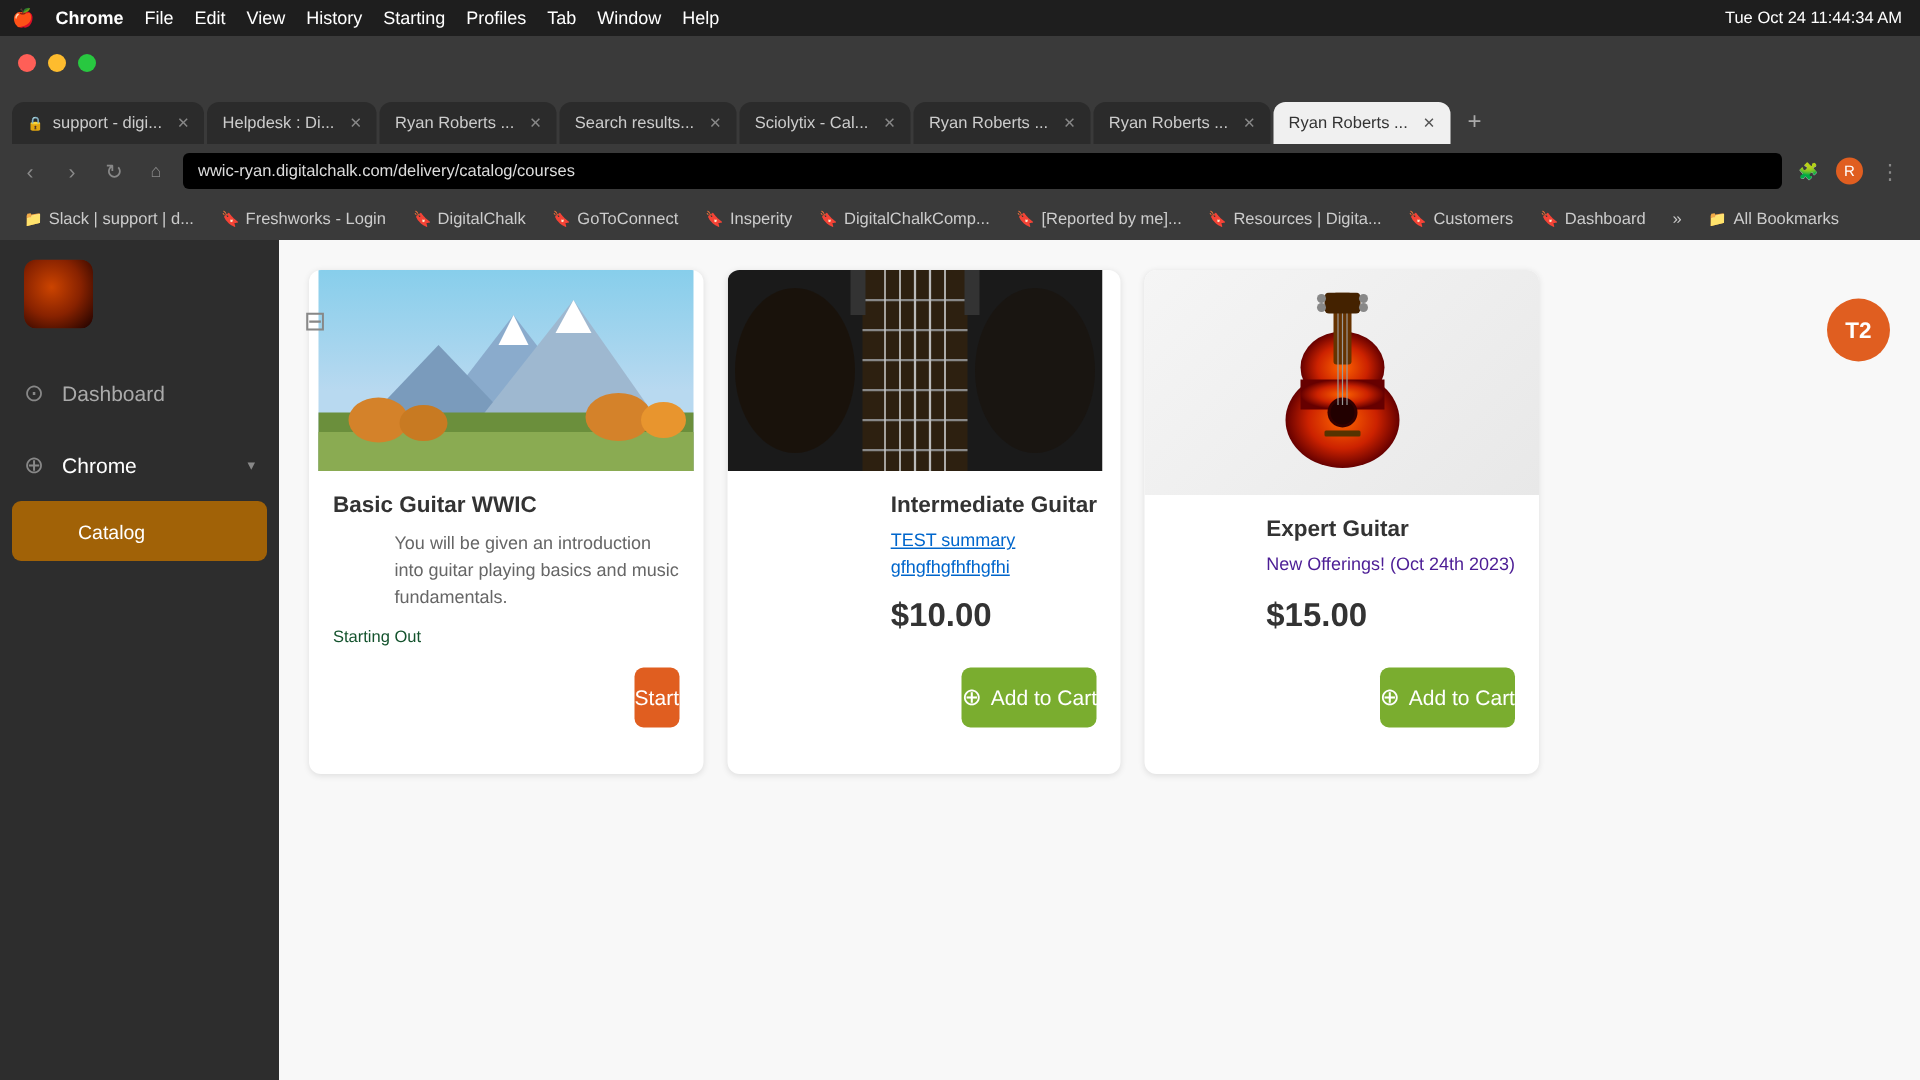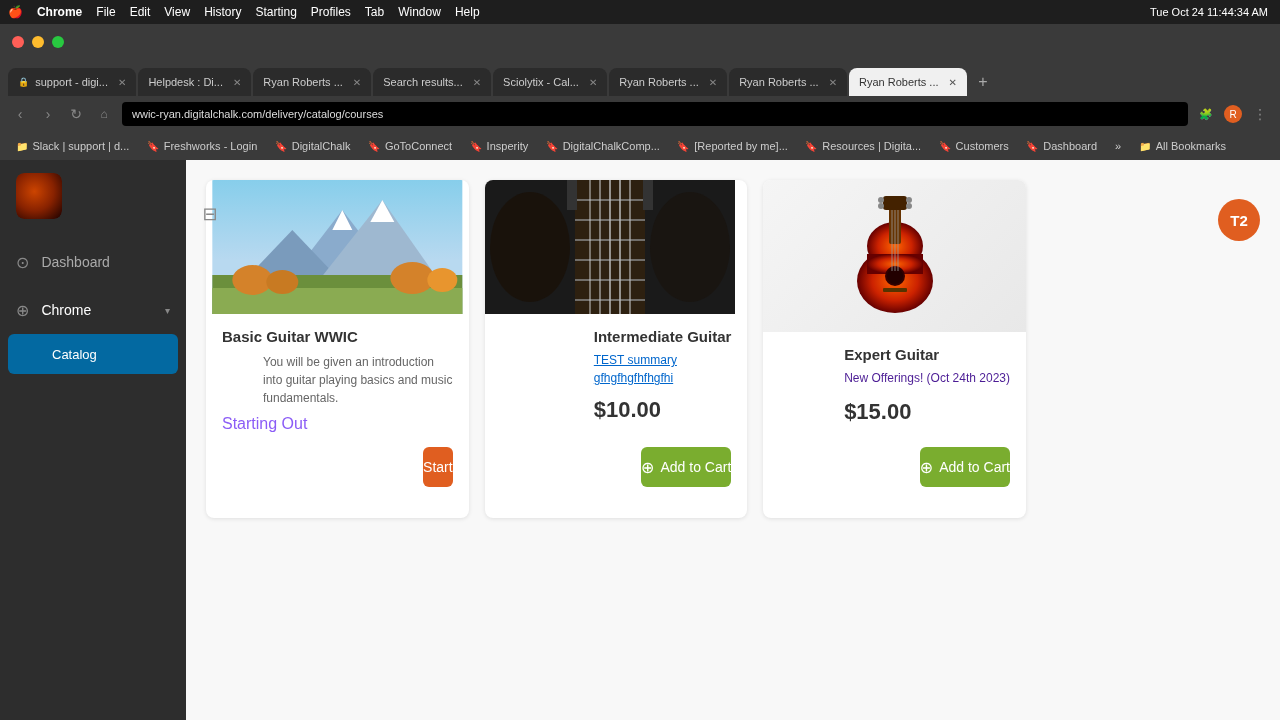--- a/index.html
+++ b/index.html
@@ -215,21 +215,21 @@
       height: 40px;
       display: flex;
       align-items: center;
       padding: 0 20px 0 44px;
       font-size: 13px;
       cursor: pointer;
       border-radius: 6px;
       margin: 2px 8px;
     }
     .nav-sub-item.active {
-      background: #0369a1;
+      background: #a16207;
       color: #fff;
     }
     .nav-sub-item:not(.active) { color: #aaa; }
 
     
     .user-avatar {
       position: absolute;
       top: 144px;
       right: 20px;
       width: 42px;
@@ -301,22 +301,22 @@
     }
     .card-link {
       color: #0066cc;
       text-decoration: underline;
       font-size: 12px;
       cursor: pointer;
       display: block;
       margin-bottom: 4px;
     }
     .card-status {
-      font-size: 16px;
-      color: #8b5cf6;
+      font-size: 11px;
+      color: #14532d;
       margin-top: 8px;
     }
     .card-price {
       font-size: 22px;
       font-weight: 600;
       color: #333;
       margin: 8px 0;
     }
     .card-new-offering {
       font-size: 12px;

